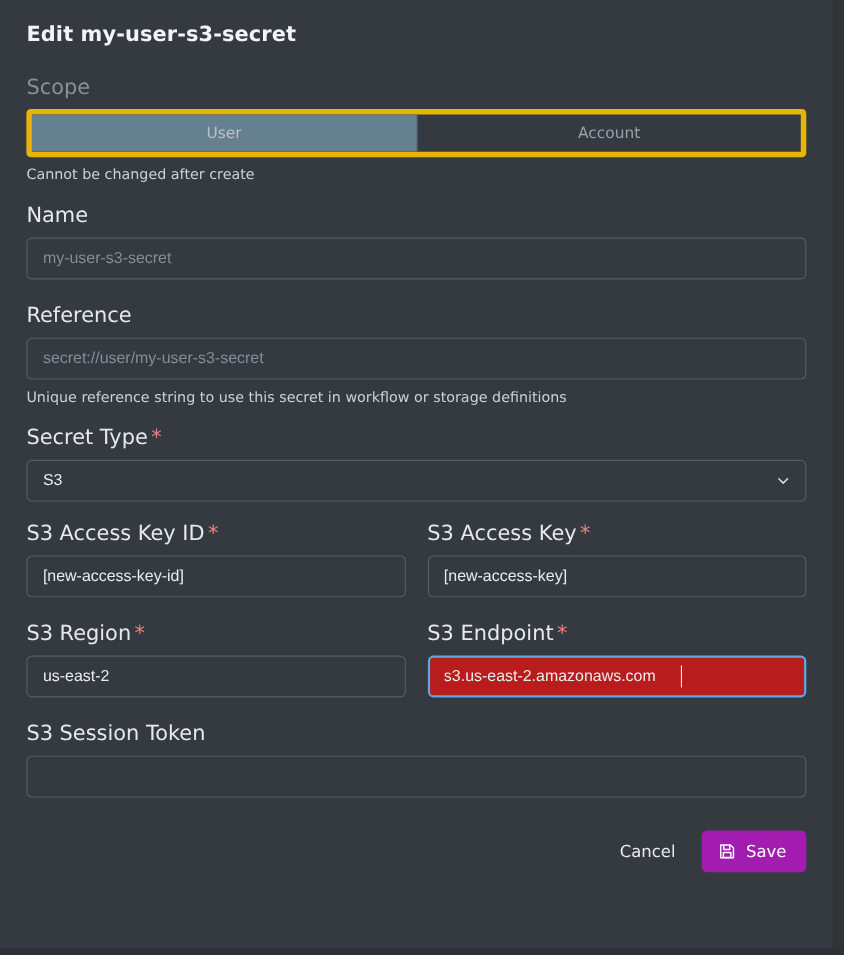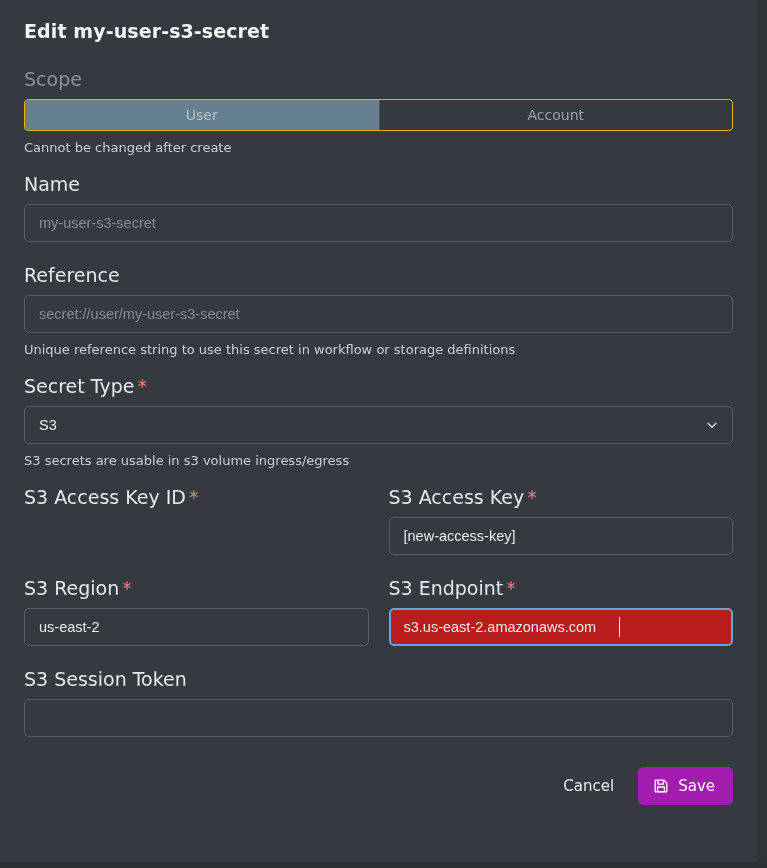--- a/index.html
+++ b/index.html
@@ -65,22 +65,22 @@
   .help-text {
     font-size: 13px;
     color: #ccd1d6;
     margin-top: 9px;
   }
 
   
   .segmented {
     display: flex;
     width: 100%;
-    height: 32px;
-    border: 1px solid #eab308;
+    height: 44px;
+    border: 5px solid #eab308;
     border-radius: 4px;
     overflow: hidden;
   }
   .segment {
     flex: 1 1 50%;
     display: flex;
     align-items: center;
     justify-content: center;
     font-size: 14px;
     color: #9aa1a8;
@@ -217,26 +217,26 @@
     <div class="group tight">
       <span class="field-label"><span>Secret Type</span><span class="req">*</span></span>
       <div class="select-wrap">
         <input class="input" type="text" readonly="" value="S3" style="">
         <span class="chevron">
           <svg width="14" height="14" viewBox="0 0 16 16" fill="none">
             <path d="M3.5 6 L8 10.5 L12.5 6" stroke="currentColor" stroke-width="1.7" stroke-linecap="round" stroke-linejoin="round"></path>
           </svg>
         </span>
       </div>
-      <div class="help-text">S3 secrets are usable in s3 volume ingress/egress</div>
     </div>
 
     <div class="row2">
       <div class="col">
         <span class="field-label"><span>S3 Access Key ID</span><span class="req">*</span></span>
+        <input class="input" type="text" value="[new-access-key-id]" style="">
       </div>
       <div class="col">
         <span class="field-label"><span>S3 Access Key</span><span class="req">*</span></span>
         <input class="input" type="text" value="[new-access-key]" style="">
       </div>
     </div>
 
     <div class="row2">
       <div class="col">
         <span class="field-label"><span>S3 Region</span><span class="req">*</span></span>

